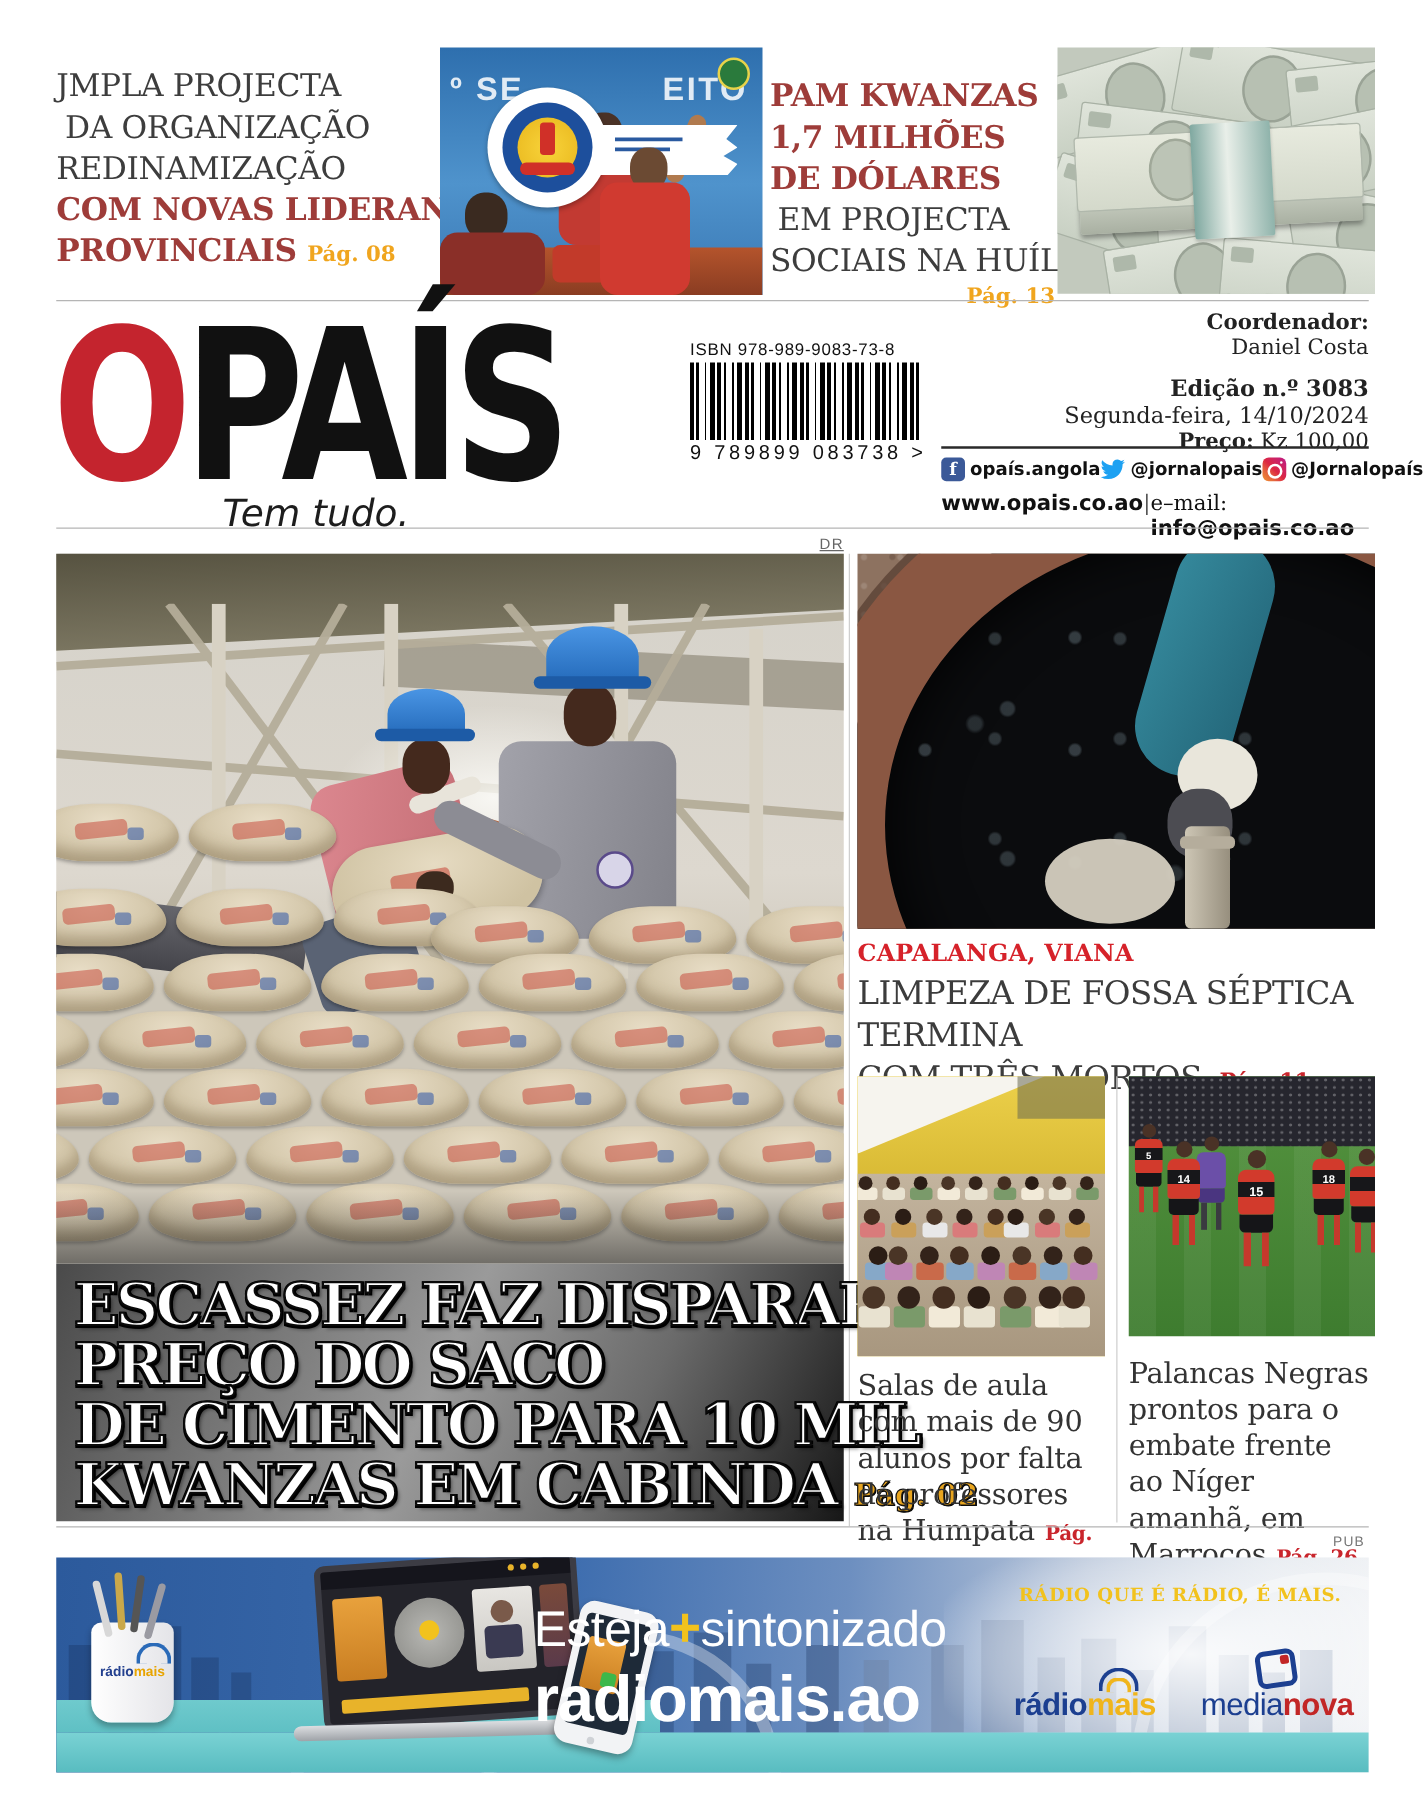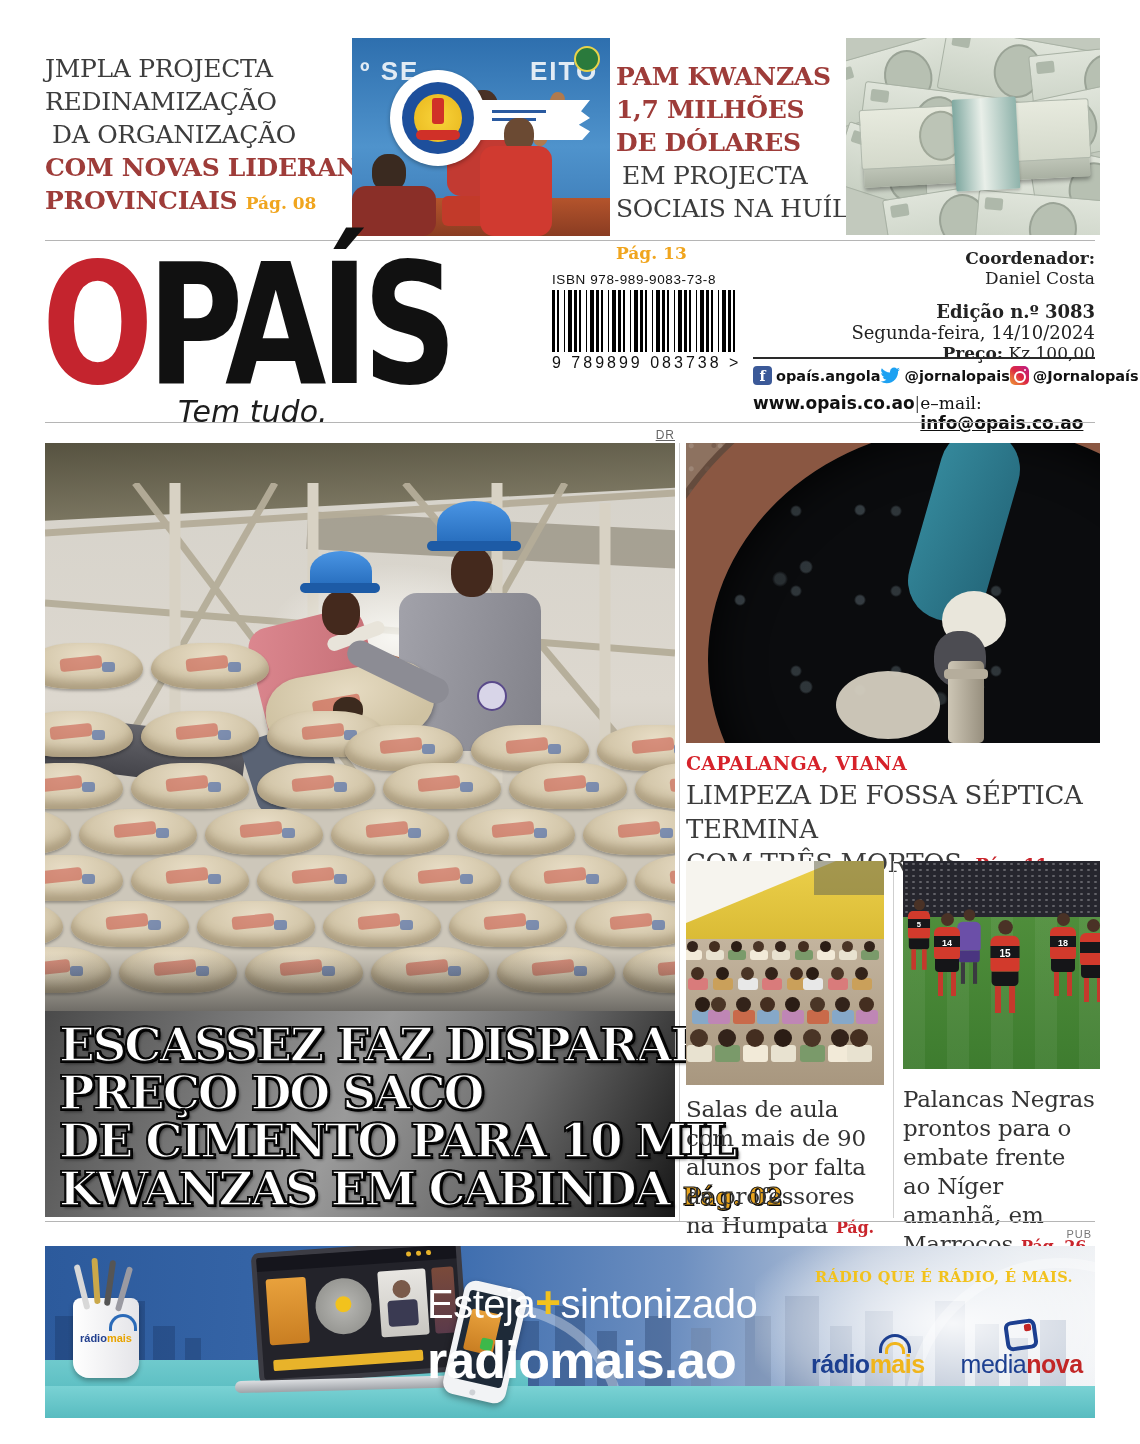--- a/index.html
+++ b/index.html
@@ -9,21 +9,21 @@
 
   
   .teaser{position:absolute;font-family:"DejaVu Serif",serif;}
   .tl-line{font-size:25px;line-height:33px;color:#3d3d3d;letter-spacing:-.3px;white-space:nowrap;}
   .tl-line.i3{padding-left:7px;}
   .tl-line.red{color:#9e3c39;font-weight:bold;}
   .pag-orange{color:#f0a51e;font-weight:bold;font-size:17px;letter-spacing:0;}
   .teaser-jmpla{left:45px;top:52px;width:305px;}
   .teaser-pam{left:616px;top:60px;width:228px;}
   .teaser-pam .pam-sub{padding-left:6px;}
-  .pam-pag{text-align:left;margin-top:18px;}
+  .pam-pag{text-align:right;margin-top:2px;}
 
   
   .ph{position:absolute;overflow:hidden;}
   .ph-jmpla{left:352px;top:38px;width:258px;height:198px;background:linear-gradient(180deg,#2e6fae,#4f93cc 55%,#3a78b4);}
   .jm-backdrop{position:absolute;color:rgba(255,255,255,.85);font-family:"Liberation Sans",sans-serif;font-weight:bold;font-size:26px;letter-spacing:2px;top:18px;}
   .jm-bl{left:8px;} .jm-br{left:178px;}
   .jm-table{position:absolute;bottom:0;left:0;right:0;height:38px;background:linear-gradient(#b4542c,#8a3c22);}
   .jm-cloth{position:absolute;bottom:10px;left:90px;width:90px;height:30px;background:#c23a2a;border-radius:6px;}
   .jm-key-head{position:absolute;left:38px;top:32px;width:96px;height:96px;background:#fff;border-radius:50%;box-shadow:0 2px 4px rgba(0,0,0,.3);}
   .jm-key-shaft{position:absolute;left:126px;top:62px;width:112px;height:40px;background:#fff;
@@ -82,21 +82,21 @@
   .icon-fb{display:inline-flex;align-items:center;justify-content:center;width:19px;height:19px;background:#3b5998;color:#fff;
         border-radius:4px;font-size:14px;font-family:"DejaVu Serif",serif;font-weight:bold;}
   .icon-ig{position:relative;display:inline-block;width:19px;height:19px;border-radius:5px;
         background:linear-gradient(45deg,#f09433,#e6683c 25%,#dc2743 50%,#cc2366 75%,#bc1888);}
   .icon-ig::before{content:"";position:absolute;left:4.5px;top:4.5px;width:8px;height:8px;border:2px solid #fff;border-radius:50%;}
   .icon-ig::after{content:"";position:absolute;right:2.5px;top:2.5px;width:2.5px;height:2.5px;background:#fff;border-radius:50%;}
   .contact-row{position:absolute;left:753px;top:393px;width:342px;display:flex;align-items:baseline;justify-content:space-between;color:#111;}
   .c-site{font-family:"DejaVu Sans",sans-serif;font-weight:bold;font-size:17px;}
   .c-div{font-size:17px;color:#555;}
   .c-em-label{font-size:17px;}
-  .c-em{font-family:"DejaVu Sans",sans-serif;font-weight:bold;font-size:17px;text-decoration:underline;}
+  .c-em{font-family:"DejaVu Sans",sans-serif;font-weight:bold;font-size:17px;}
 
   
   .credit{position:absolute;left:595px;top:428px;width:80px;text-align:right;font-size:12px;color:#666;letter-spacing:1px;font-family:"Liberation Sans",sans-serif;text-decoration:underline;}
   .col-div{position:absolute;left:679px;top:443px;width:1px;height:778px;background:#cfcfcf;}
   .sub-div{position:absolute;left:893px;top:861px;width:1px;height:357px;background:#cfcfcf;}
 
   
   .ph-cement{left:45px;top:443px;width:630px;height:568px;background:linear-gradient(#d5d2ca,#ddd8cf 45%,#cdc7ba 62%);}
   .cp-roof{position:absolute;left:-10px;top:-18px;width:110%;height:78px;background:linear-gradient(#565240,#7a7560);transform:rotate(-3deg);}
   .cp-roof2{position:absolute;right:-10px;top:78px;width:60%;height:38px;background:#9a9484;transform:rotate(3deg);opacity:.8;}
@@ -257,22 +257,22 @@
   .lg-mn-icon{position:absolute;left:44px;top:-6px;width:24px;height:22px;border:4px solid #1c3f90;border-radius:7px;transform:rotate(-8deg);}
   .lg-mn-icon::before{content:"";position:absolute;right:1px;top:1px;width:7px;height:7px;background:#c22626;border-radius:2px;}
 </style>
 </head>
 <body>
 
 <div class="page">
 
   <div class="teaser teaser-jmpla">
     <div class="tl-line gray">JMPLA PROJECTA</div>
+    <div class="tl-line gray i3">DA ORGANIZAÇÃO</div>
     <div class="tl-line gray">REDINAMIZAÇÃO</div>
-    <div class="tl-line gray i3">DA ORGANIZAÇÃO</div>
     <div class="tl-line red">COM NOVAS LIDERANÇAS</div>
     <div class="tl-line red">
       <span>PROVINCIAIS</span>
       <span class="pag-orange">Pág. 08</span>
     </div>
   </div>
 
   <div class="ph ph-jmpla">
     <span class="jm-backdrop jm-bl">º SE</span>
     <span class="jm-backdrop jm-br">EITO</span>

